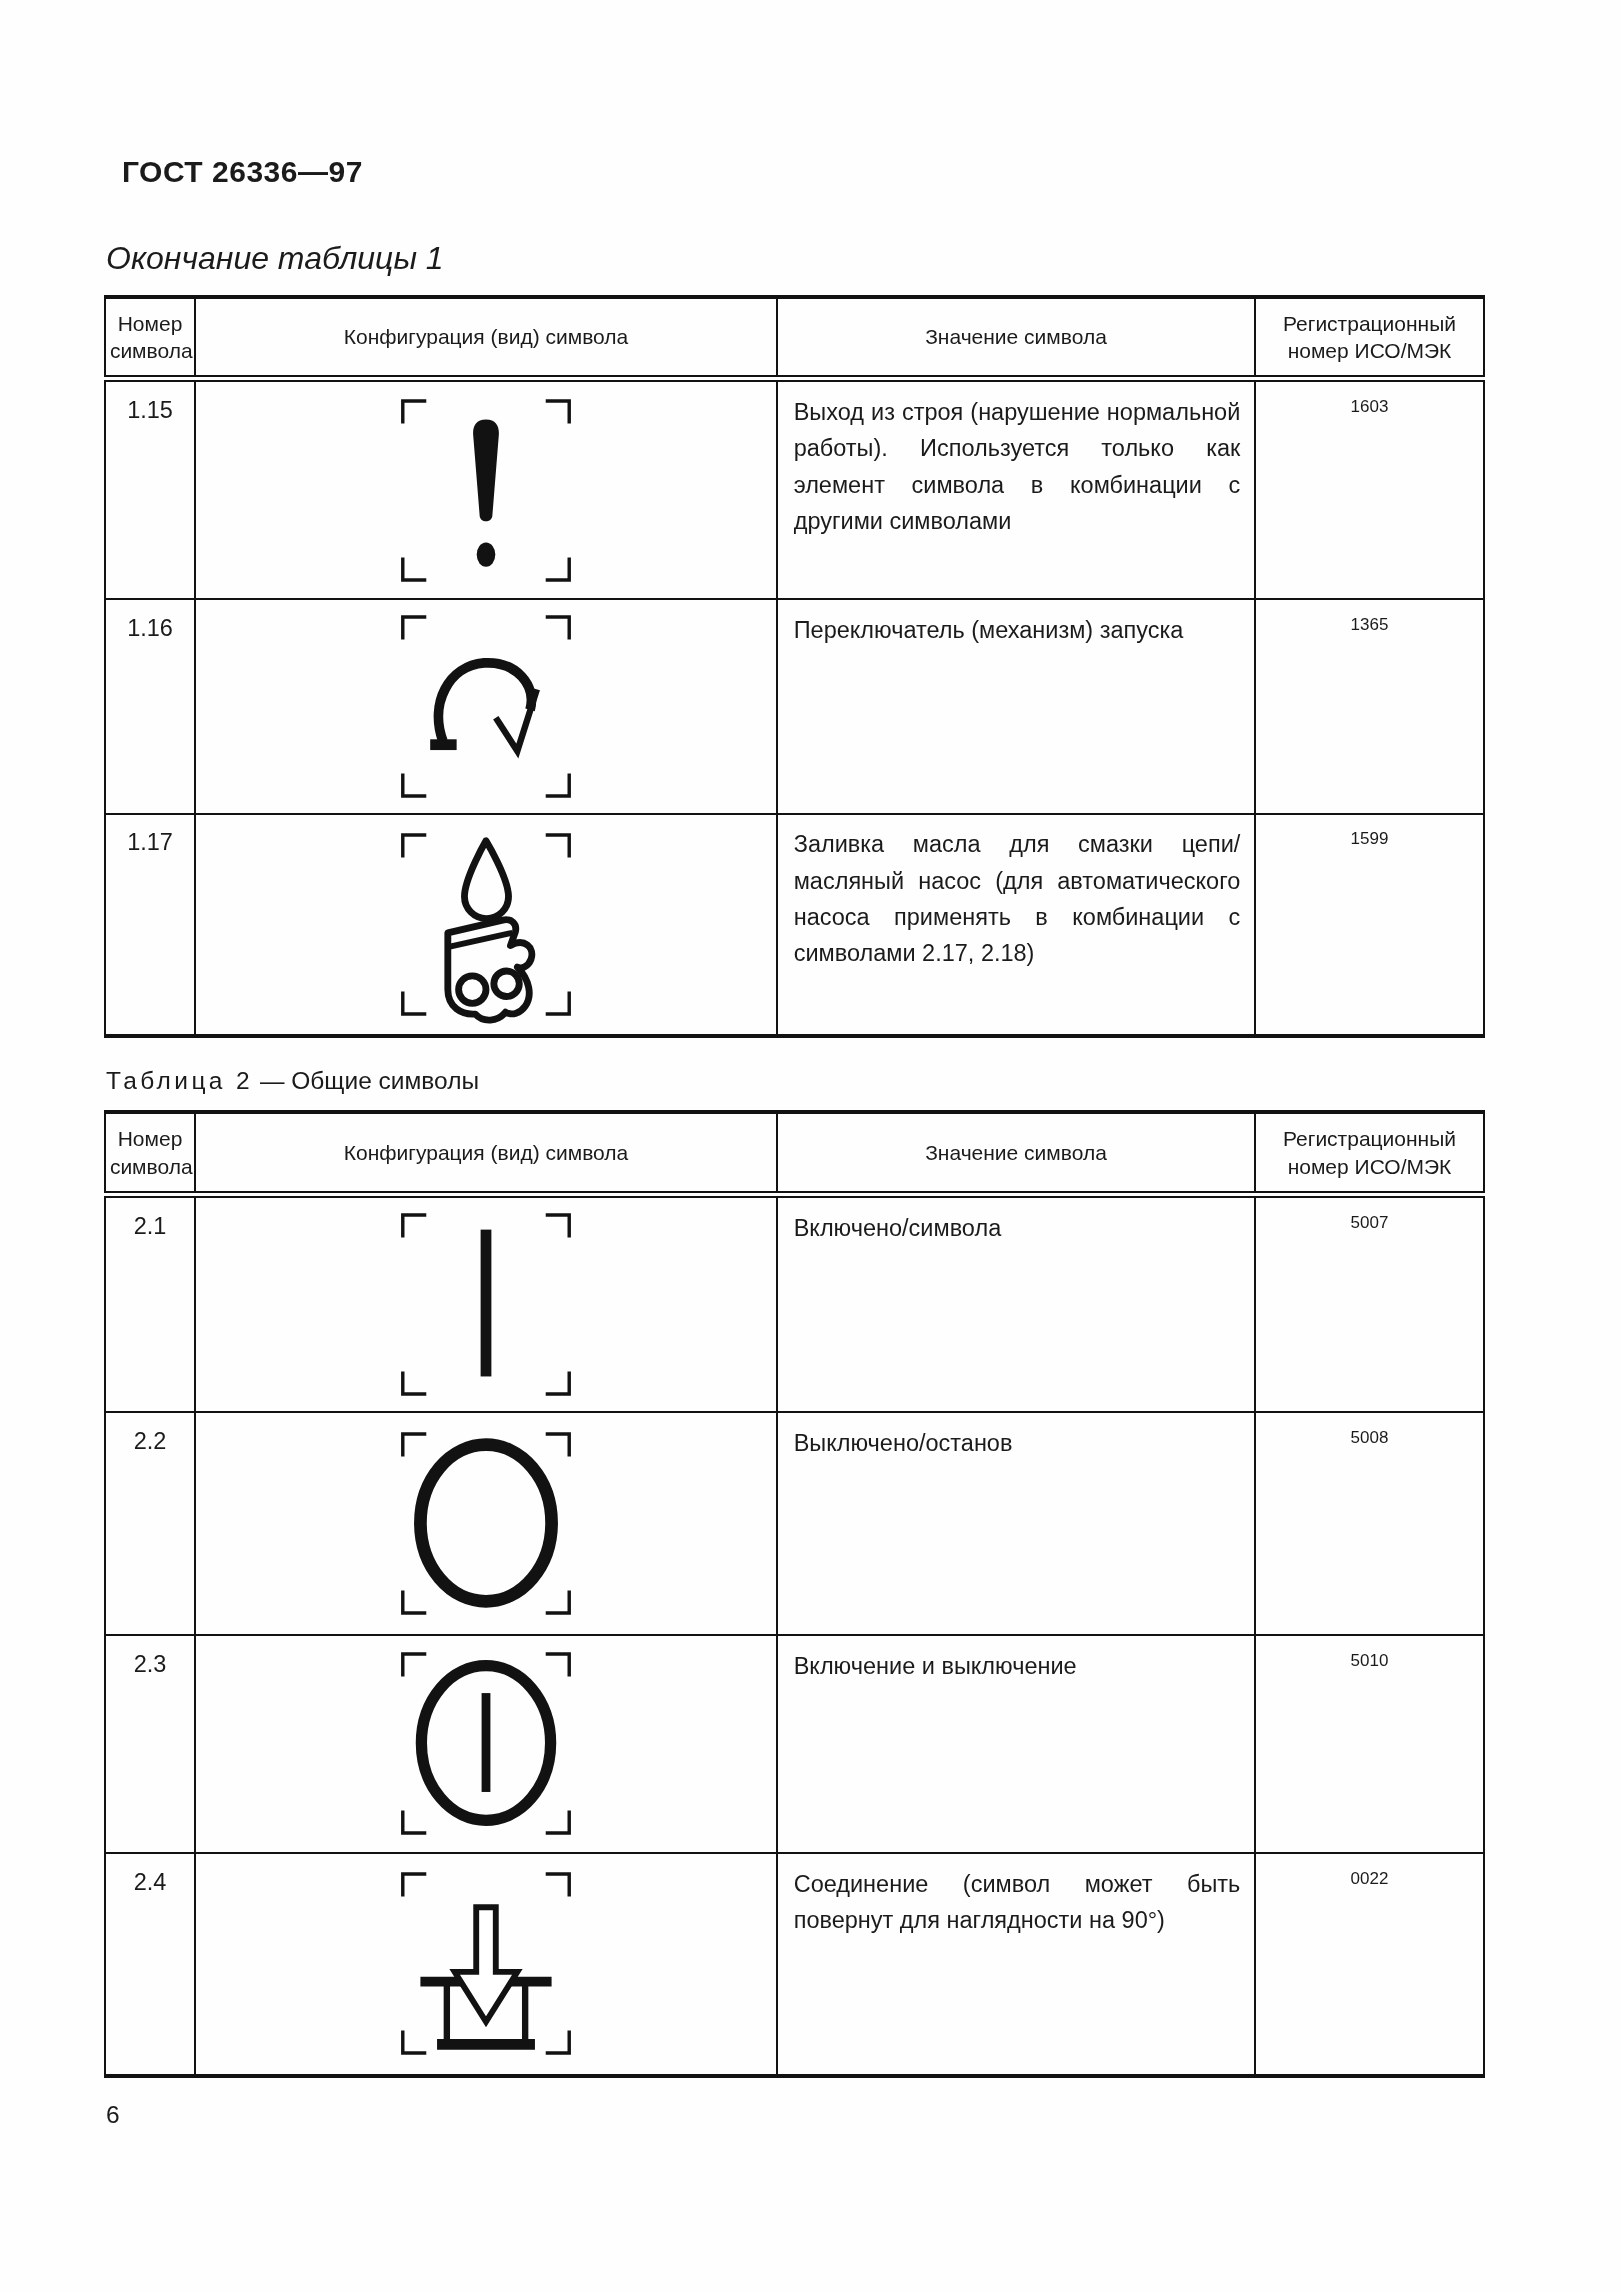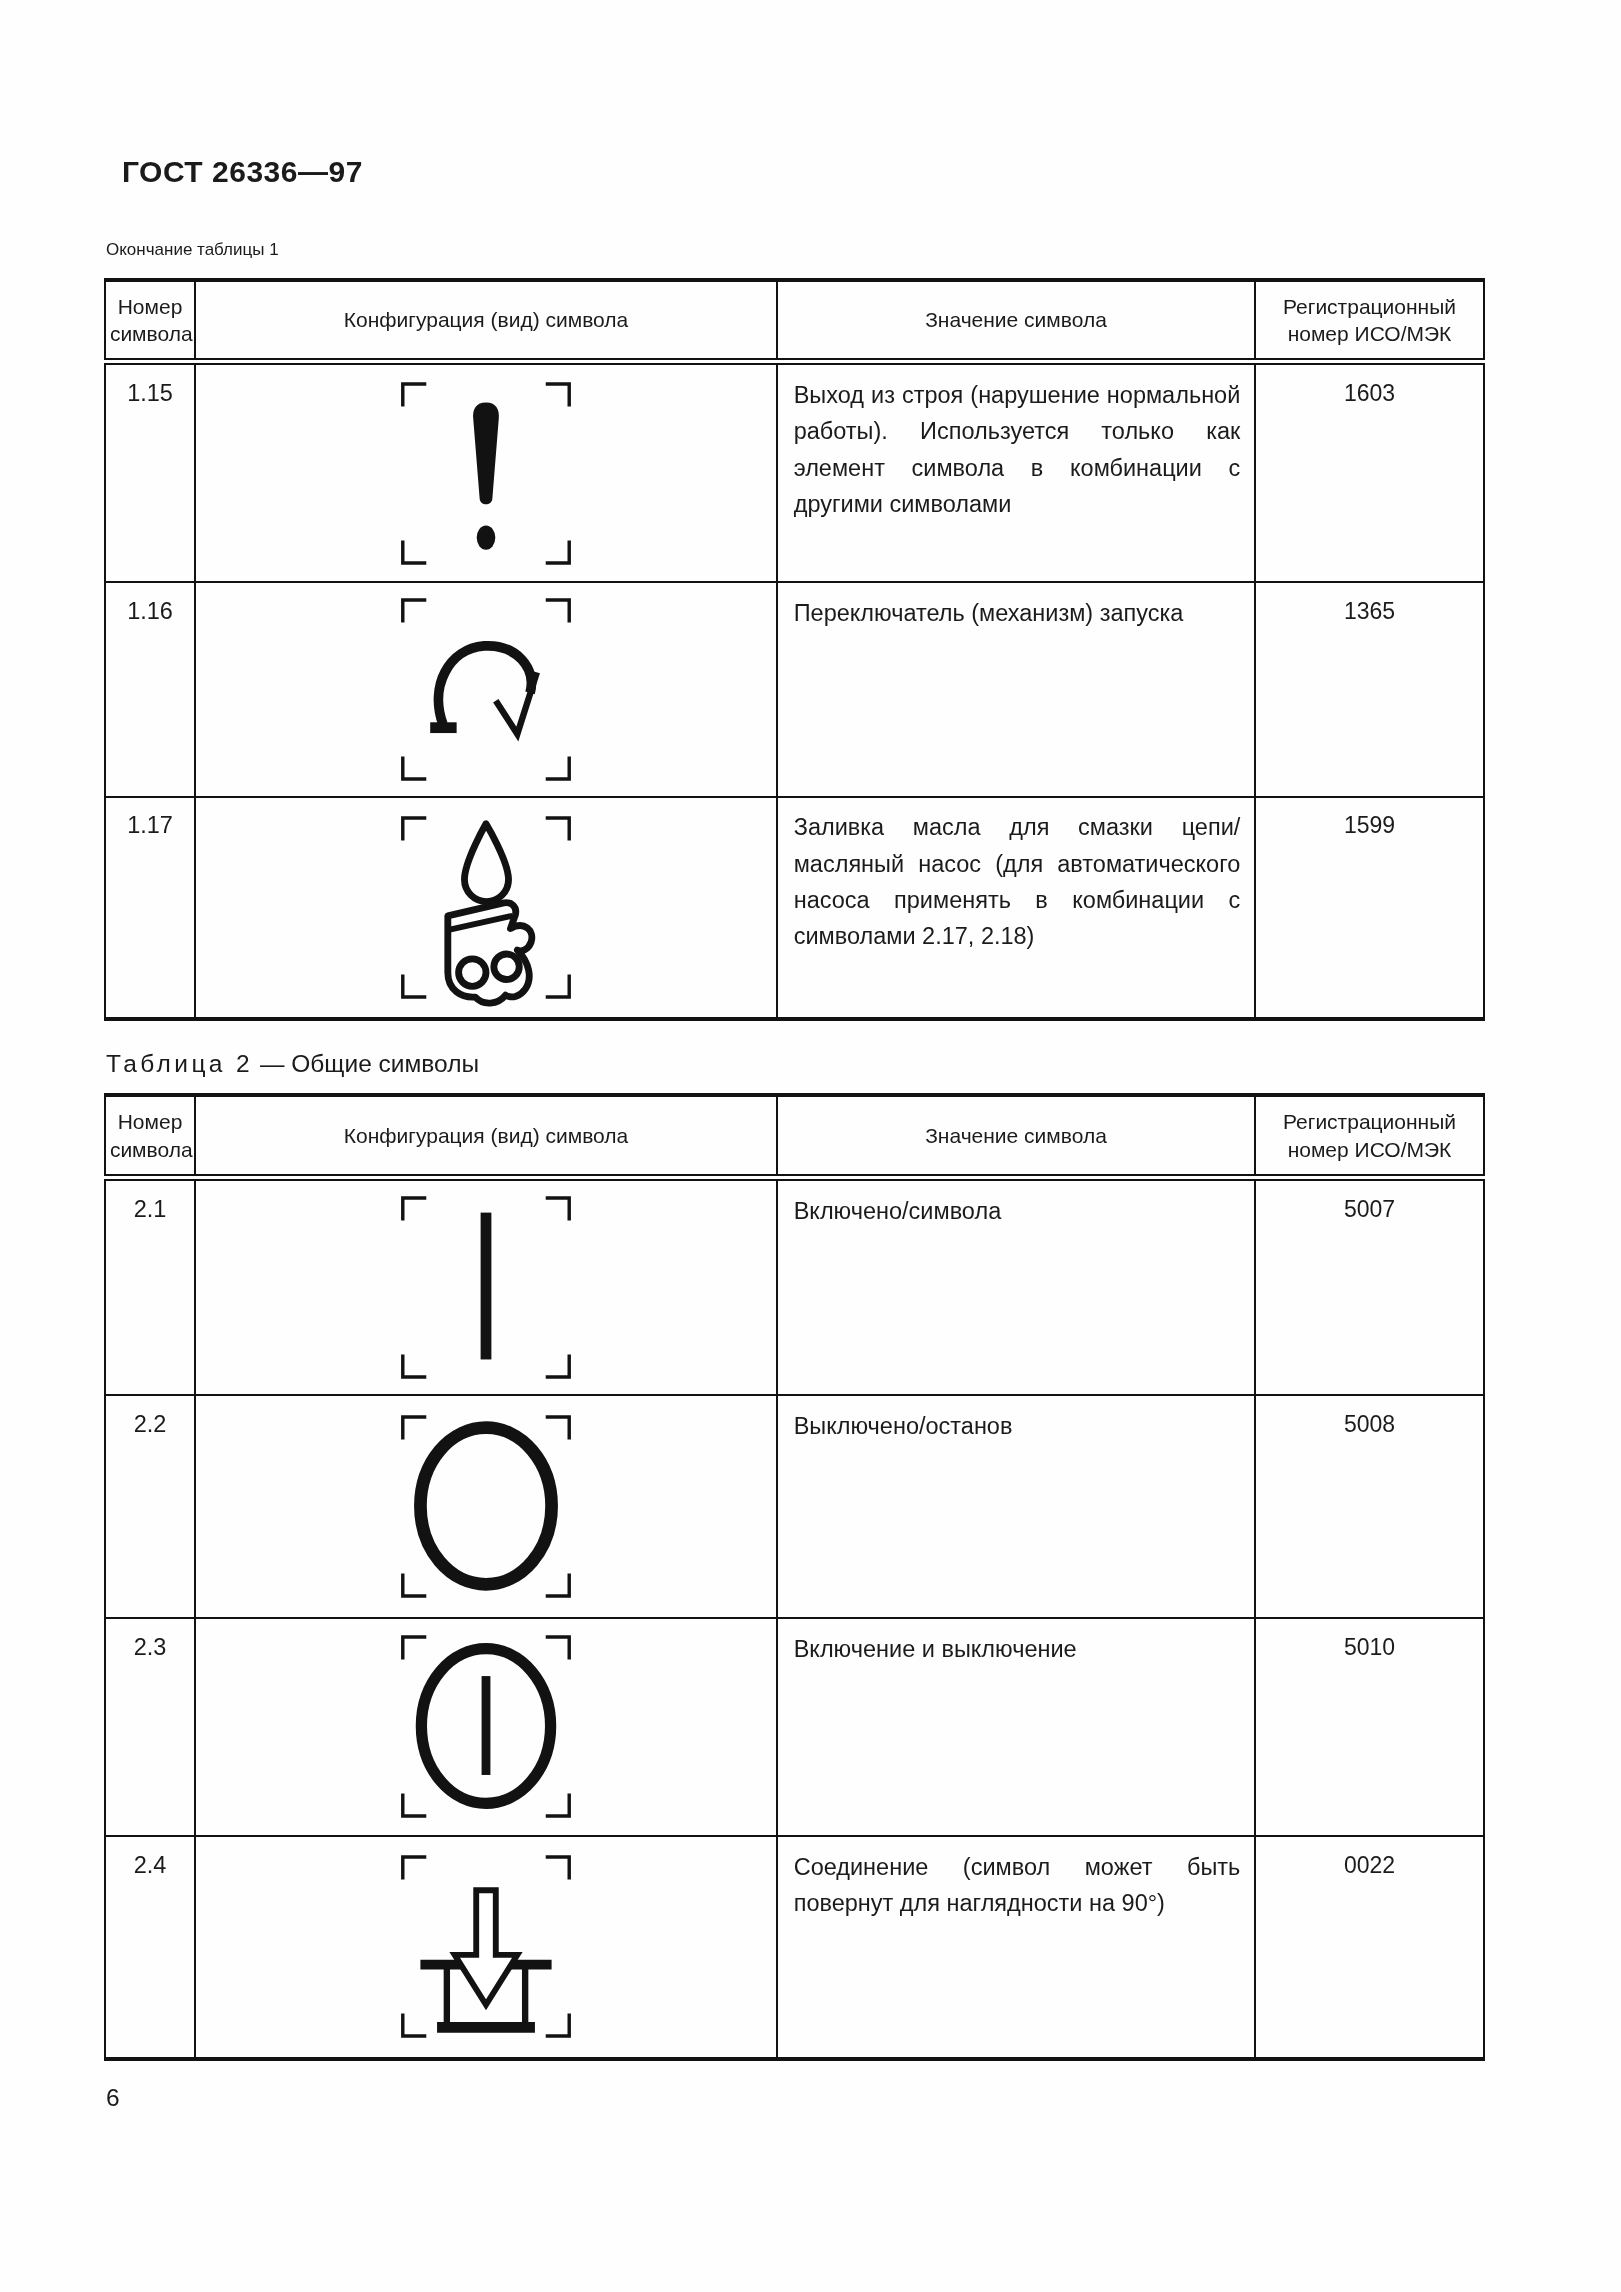--- a/index.html
+++ b/index.html
@@ -4,38 +4,38 @@
 <title>ГОСТ 26336—97 — страница 6</title>
 <style>
   html,body{margin:0;padding:0;background:#ffffff;}
   .page{
     width:1621px;height:2293px;background:#fffefe;position:relative;
     box-sizing:border-box;padding:137px 137px 0 104px;
     font-family:"Liberation Sans",sans-serif;color:#1b1b1b;
     overflow:hidden;
   }
   .doc-code{font-size:30px;font-weight:bold;letter-spacing:0.5px;margin:18px;}
-  .continuation-note{font-size:17px;margin:51px 0 17.6px 2px;}
+  .continuation-note{font-style:italic;font-size:32px;margin:51px 0 17.6px 2px;}
   table.sym-table{border-collapse:collapse;table-layout:fixed;width:1380px;
     border:2.9px solid #121212;border-top:4.4px solid #121212;border-bottom:4.4px solid #121212;}
   .sym-table col.c-num{width:90px;}
   .sym-table col.c-cfg{width:582px;}
   .sym-table col.c-mean{width:478px;}
   .sym-table col.c-reg{width:229px;}
   .sym-table th{
     border:2.9px solid #121212;border-bottom:7.8px double #121212;
     font-weight:normal;font-size:21px;line-height:1.3;
     text-align:center;vertical-align:middle;padding:5.9px 3.9px;height:65px;
   }
   .sym-table td{border:2.9px solid #121212;}
   td.cell-num{ text-align:center;vertical-align:top;padding-top:14.7px;font-size:23.5px;}
   td.cell-sym{ text-align:center;vertical-align:middle;padding:4.9px 0;}
   td.cell-mean{vertical-align:top;text-align:justify;padding:11.8px 13.7px 0 15.7px;
     font-size:23.5px;line-height:1.54;}
-  td.cell-reg{ text-align:center;vertical-align:top;padding-top:14.7px;font-size:23px;}
+  td.cell-reg{ text-align:center;vertical-align:top;padding-top:14.7px;font-size:17px;}
   tr.rh-224{height:220px;} tr.rh-218{height:214px;} tr.rh-226{height:222px;padding-left:40px;}
   tr.rh-216{height:212px;padding-left:7px;} tr.rh-228{height:223px;} tr.rh-222{height:218px;}
   .table2-title{font-size:24.5px;margin:29px 0 15.7px 2px;}
   .table2-title .spaced{letter-spacing:3.4px;}
   .page-number{font-size:24.5px;margin:23.5px 0 0 2px;}
   svg.sym{display:block;margin:0 auto;}
   svg.sym .ink-stroke{stroke:#121212;fill:none;}
   svg.sym .ink-fill{fill:#121212;stroke:none;}
 </style>
 </head>

